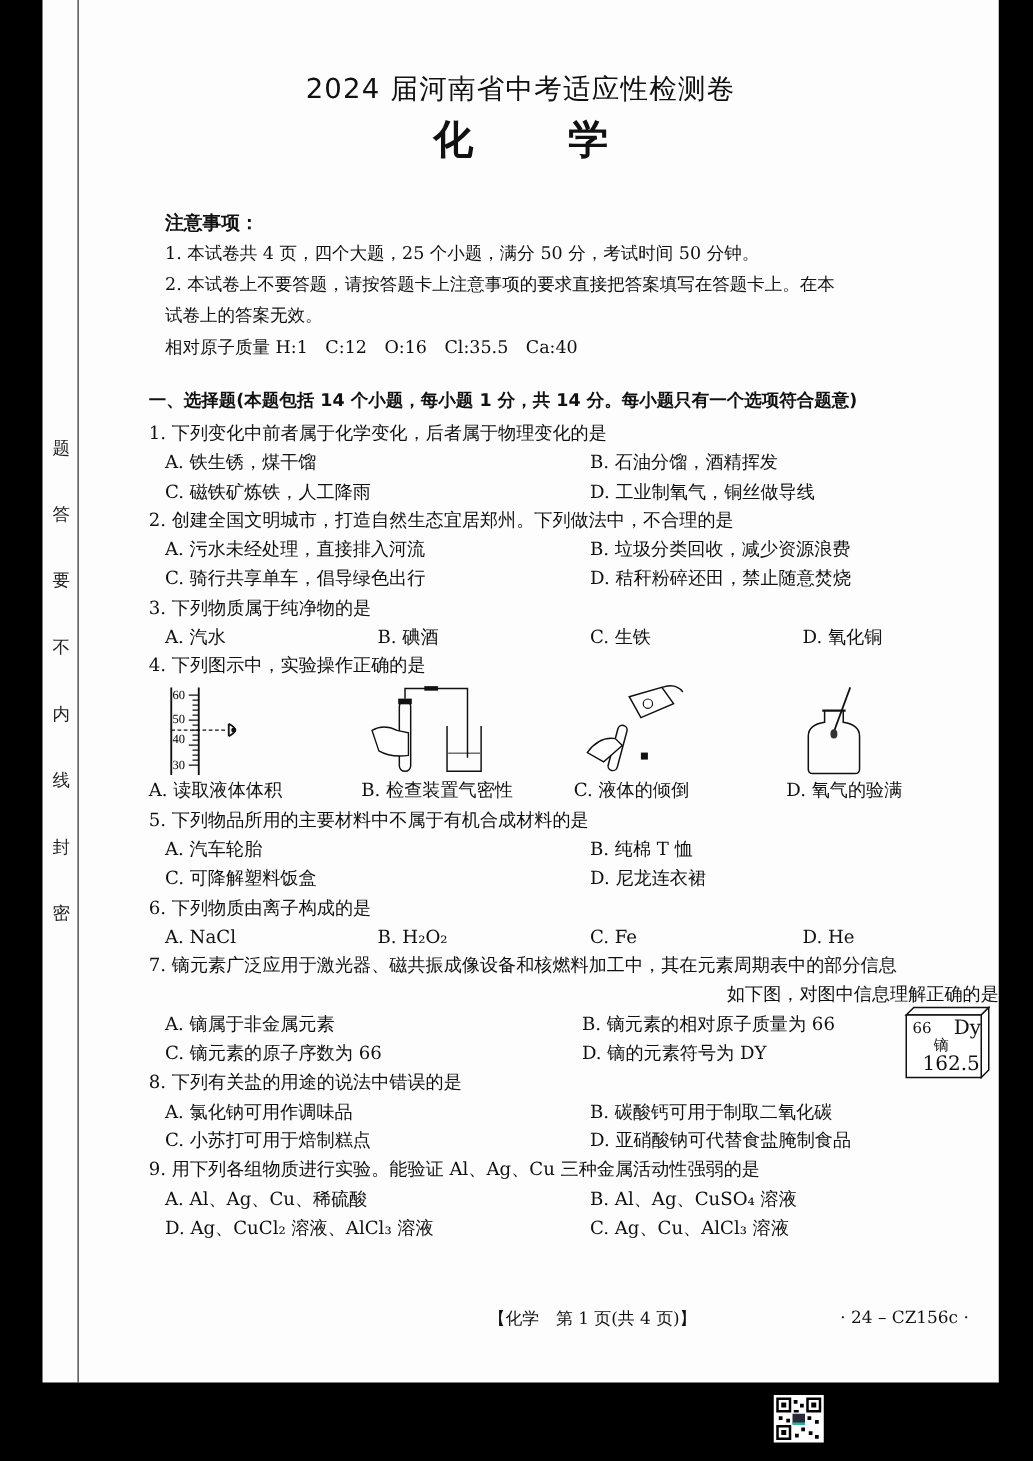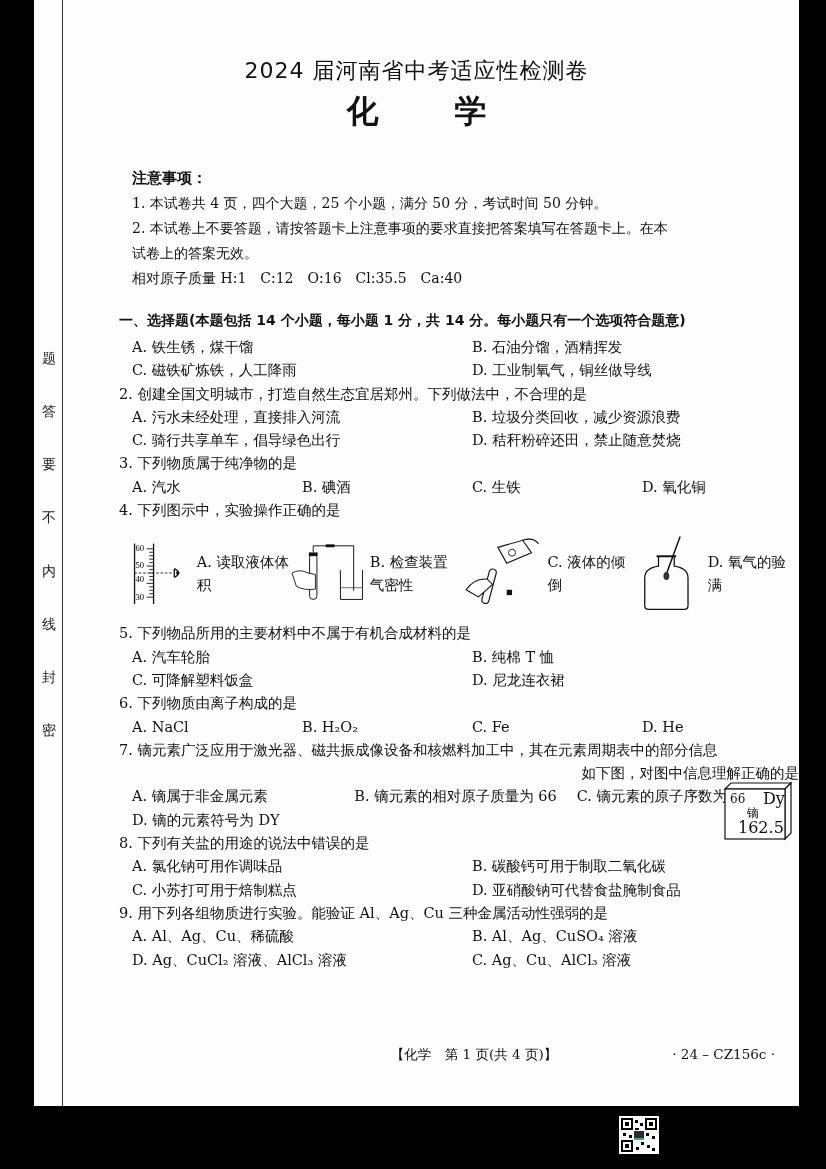--- a/index.html
+++ b/index.html
@@ -20,21 +20,21 @@
   .section { position:absolute; left:85px; top:312px; font-size:14px; font-weight:bold;
              font-family:"DejaVu Sans","Liberation Sans",sans-serif; }
   .questions { position:absolute; left:85px; top:336px; width:680px; font-size:14.5px; line-height:23.3px; }
   .q-stem { margin:0; }
   .q-stem.indent { padding-left:13px;text-align:right; }
   .opts { display:grid; padding-left:13px; }
   .opts.two { grid-template-columns:340px 320px; }
   .opts.four { grid-template-columns:170px 170px 170px 150px; }
   .opt { white-space:nowrap; }
   .figs { display:flex; padding-left:0; height:98px; margin-top:2px; }
-  .fig { width:170px; display:flex; flex-direction:row; align-items:center; justify-content:flex-end; }
+  .fig { width:170px; display:flex; flex-direction:column; align-items:flex-start; justify-content:flex-end; }
   .fig svg { display:block; }
   .fig-label { margin-top:2px; }
   .q7-wrap { position:relative; }
   .element-box { position:absolute; right:6px; top:42px; width:70px; height:60px; }
   .footer { position:absolute; left:0; right:0; top:1046px; font-size:13.5px; }
   .footer .center { position:absolute; left:440px; transform:translateX(-50%); top:0; white-space:nowrap; }
   .footer .code { position:absolute; right:24px; top:0; white-space:nowrap; }
   .qr { position:absolute; left:619px; top:1116px; width:40px; height:38px; background:#fff; }
 </style>
 </head>
@@ -64,20 +64,21 @@
     <div>2. 本试卷上不要答题，请按答题卡上注意事项的要求直接把答案填写在答题卡上。在本</div>
     <div>试卷上的答案无效。</div>
     <div>相对原子质量 H:1　C:12　O:16　Cl:35.5　Ca:40</div>
   </div>
 
   <div class="section">一、选择题(本题包括 14 个小题，每小题 1 分，共 14 分。每小题只有一个选项符合题意)</div>
 
   <div class="questions">
 
     <div>
+      <p class="q-stem">1. 下列变化中前者属于化学变化，后者属于物理变化的是</p>
       <div class="opts two">
         <span class="opt">A. 铁生锈，煤干馏</span>
         <span class="opt">B. 石油分馏，酒精挥发</span>
         <span class="opt">C. 磁铁矿炼铁，人工降雨</span>
         <span class="opt">D. 工业制氧气，铜丝做导线</span>
       </div>
     </div>
 
     <div>
       <p class="q-stem">2. 创建全国文明城市，打造自然生态宜居郑州。下列做法中，不合理的是</p>
@@ -184,21 +185,21 @@
         <span class="opt">A. NaCl</span>
         <span class="opt">B. H₂O₂</span>
         <span class="opt">C. Fe</span>
         <span class="opt">D. He</span>
       </div>
     </div>
 
     <div class="q7-wrap">
       <p class="q-stem">7. 镝元素广泛应用于激光器、磁共振成像设备和核燃料加工中，其在元素周期表中的部分信息</p>
       <p class="q-stem indent">如下图，对图中信息理解正确的是</p>
-      <div class="opts" style="grid-template-columns:1fr 1fr 1fr;">
+      <div class="opts" style="grid-template-columns:1fr 1fr;">
         <span class="opt">A. 镝属于非金属元素</span>
         <span class="opt">B. 镝元素的相对原子质量为 66</span>
         <span class="opt">C. 镝元素的原子序数为 66</span>
         <span class="opt">D. 镝的元素符号为 DY</span>
       </div>
       <div class="element-box">
         <svg width="70" height="60" viewBox="0 0 70 60" style="position:absolute;left:0;top:0">
           <path d="M2 8 L8 2 L68 2 L62 8 Z" fill="#fff" stroke="#111" stroke-width="1.2"></path>
           <path d="M62 8 L68 2 L68 52 L62 58 Z" fill="#fff" stroke="#111" stroke-width="1.2"></path>
           <rect x="2" y="8" width="60" height="50" fill="#fff" stroke="#111" stroke-width="1.2"></rect>

